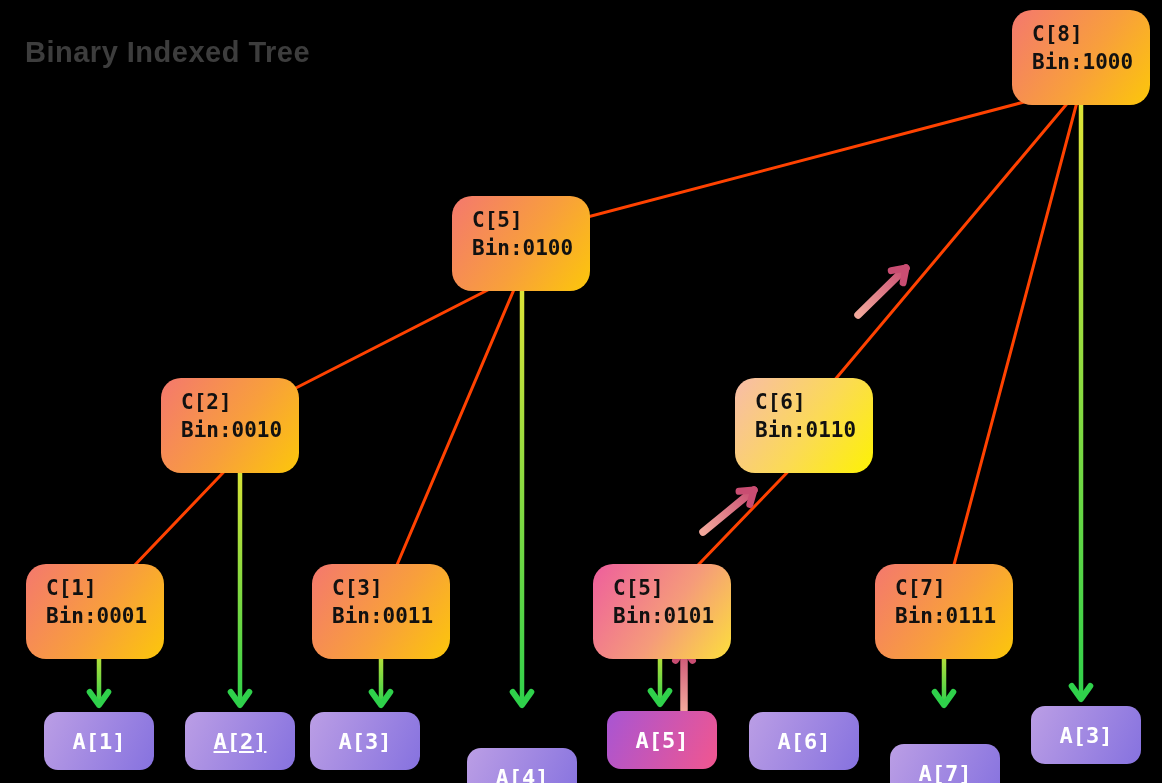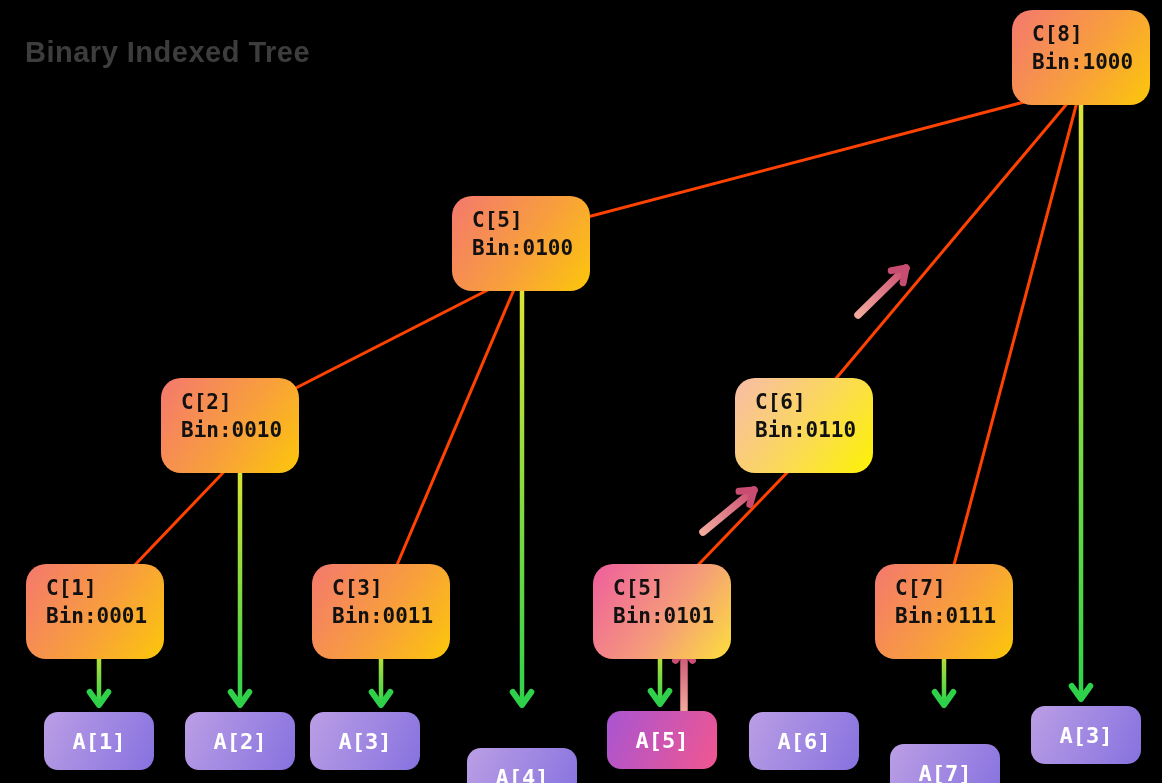--- a/index.html
+++ b/index.html
@@ -118,21 +118,21 @@
         <div>C[7]</div>
         <div>Bin:0111</div>
       </div>
       <div class="cnode" style="left: 1012px; top: 10px; background: linear-gradient(125deg, rgb(244, 120, 110) 0%, rgb(248, 159, 60) 55%, rgb(252, 199, 10) 100%); color: rgb(17, 17, 17);">
         <div>C[8]</div>
         <div>Bin:1000</div>
       </div>
       <div class="anode" style="left: 44px; top: 712px; background: linear-gradient(115deg, rgb(187, 158, 229) 0%, rgb(134, 114, 223) 100%); color: rgb(255, 255, 255);">
         <span>A[1]</span>
       </div>
-      <div class="anode" style="left: 185px; top: 712px; background: linear-gradient(115deg, rgb(187, 158, 229) 0%, rgb(134, 114, 223) 100%); color: rgb(255, 255, 255);">
+      <div class="anode" style="left: 185px; top: 712px; background: linear-gradient(115deg, rgb(187, 158, 229) 0%, rgb(134, 114, 223) 100%); color: rgb(255, 255, 255); text-decoration: underline;">
         <span>A[2]</span>
       </div>
       <div class="anode" style="left: 310px; top: 712px; background: linear-gradient(115deg, rgb(187, 158, 229) 0%, rgb(134, 114, 223) 100%); color: rgb(255, 255, 255);">
         <span>A[3]</span>
       </div>
       <div class="anode" style="left: 467px; top: 712px; background: linear-gradient(115deg, rgb(187, 158, 229) 0%, rgb(134, 114, 223) 100%); color: rgb(255, 255, 255); margin-top: 36px;">
         <span>A[4]</span>
       </div>
       <div class="anode" style="left: 607px; top: 711px; background: linear-gradient(115deg, rgb(168, 85, 211) 0%, rgb(241, 86, 143) 100%); color: rgb(255, 255, 255);">
         <span>A[5]</span>

